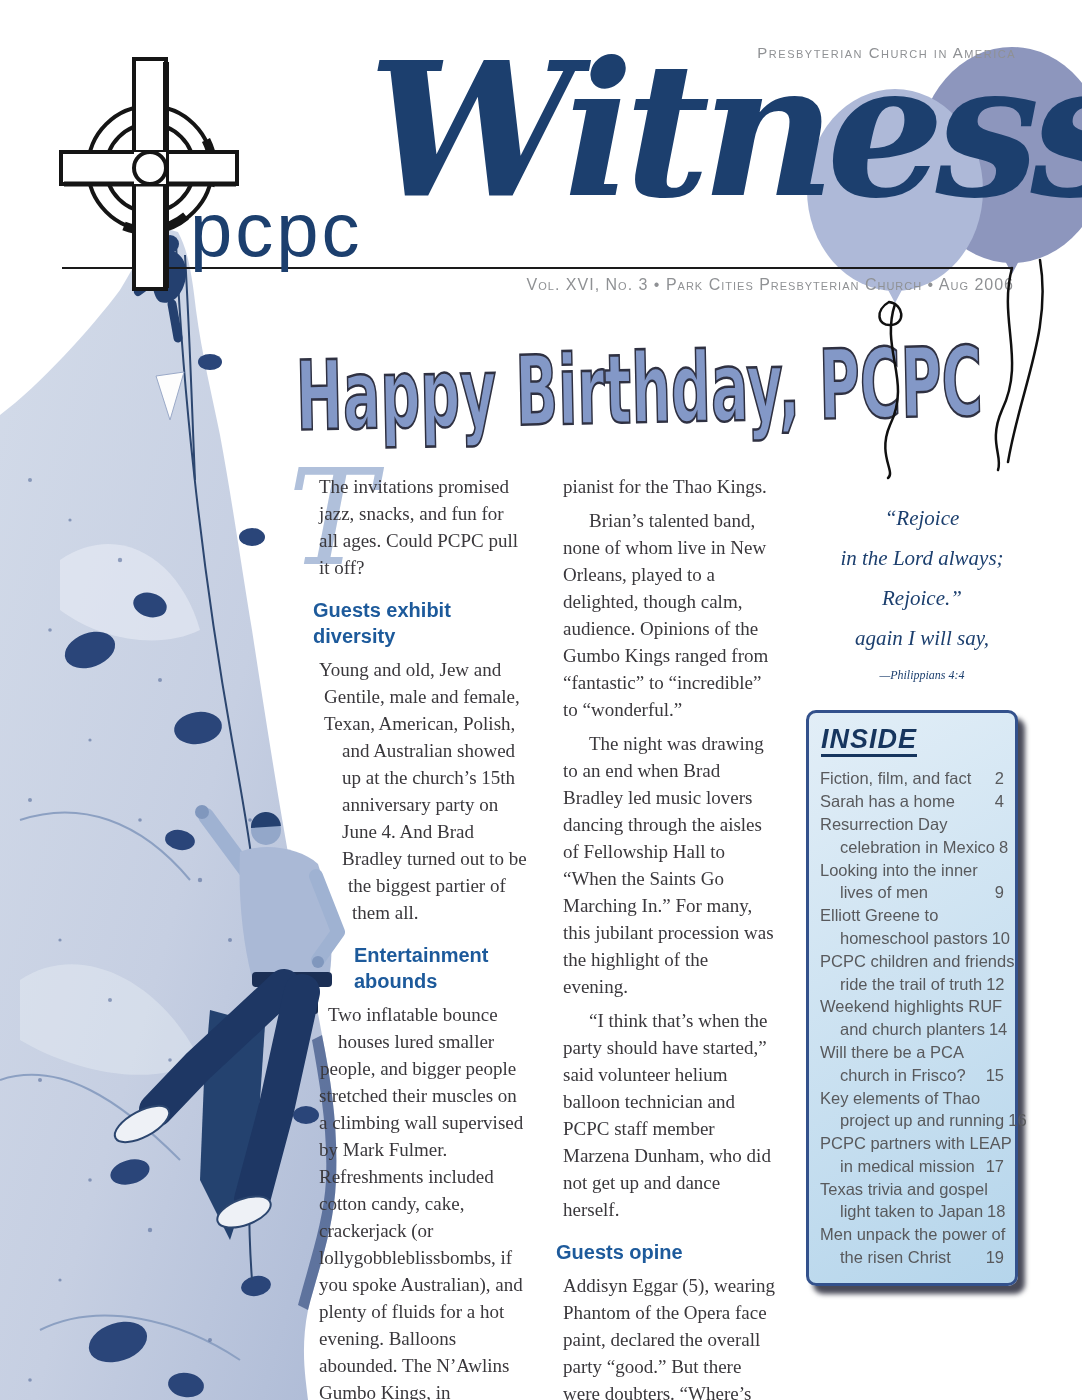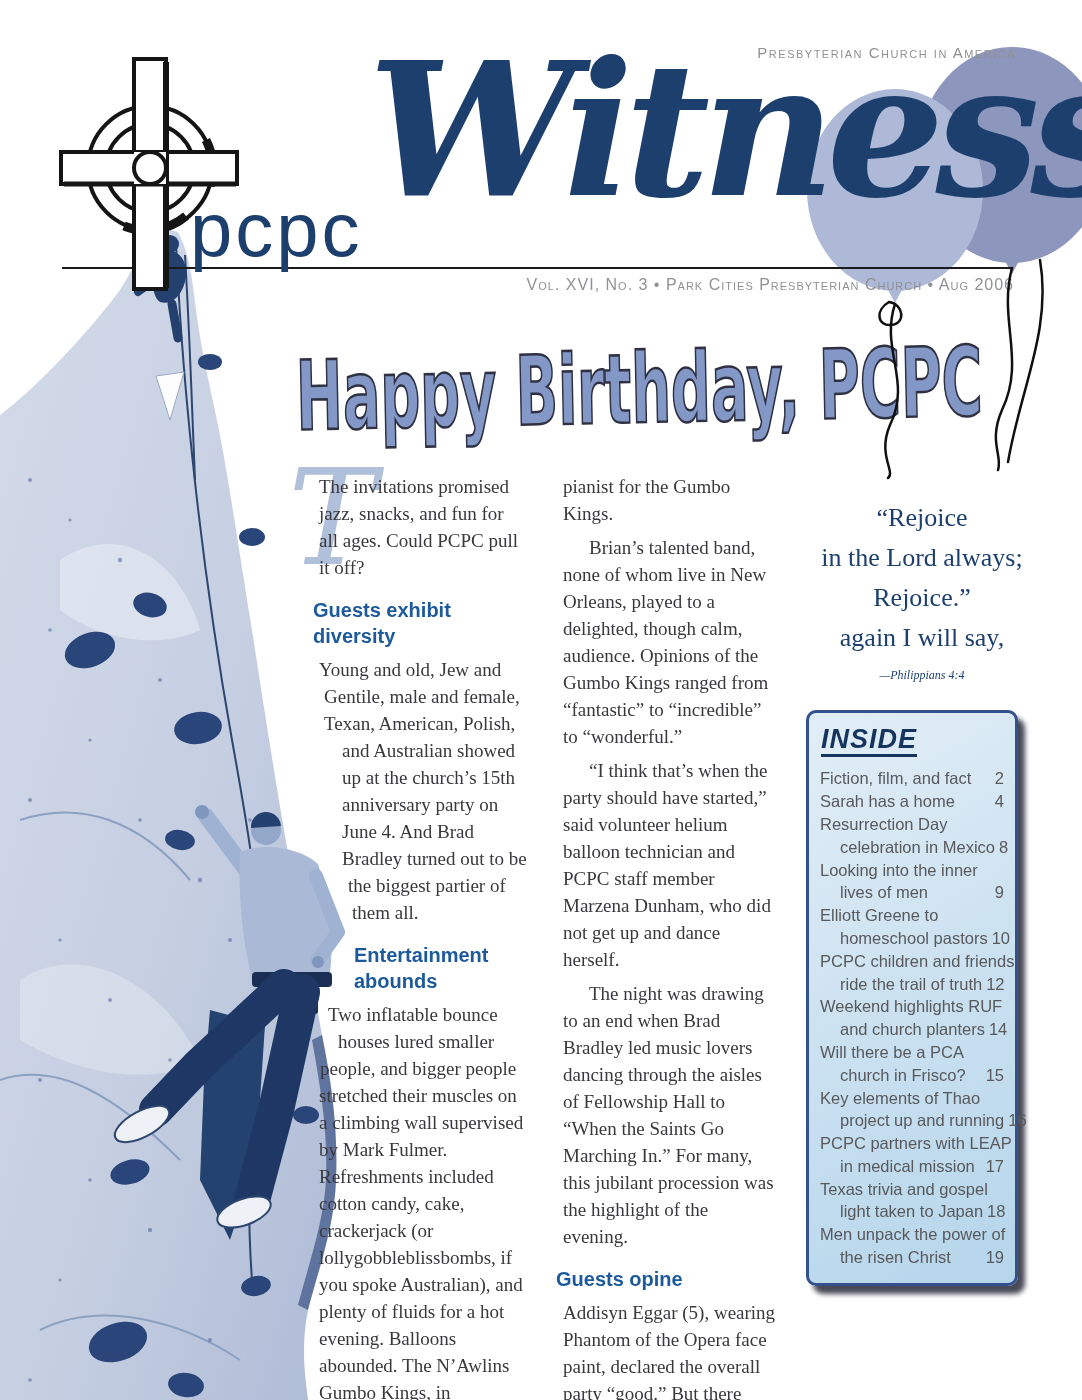--- a/index.html
+++ b/index.html
@@ -48,21 +48,21 @@
   .body-p{margin:7px;font-size:19px;line-height:27px;color:var(--body-text,#3a383c);
     text-align:left;}
   .indent{text-indent:26px;}
   .gap-top{margin-top:22px;}
   .subhead{margin:16px 0 2px 0;font-family:"Liberation Sans",sans-serif;
     font-weight:700;font-size:20px;line-height:26px;color:var(--subhead-blue,#1d5a9b);}
 
   
   .pull-quote{position:absolute;left:818px;top:498px;width:208px;z-index:5;
     text-align:center;color:var(--navy,#1c3f6e);}
-  .pull-quote .ql{font-size:26px;line-height:40px;}
+  .pull-quote .ql{font-style:italic;font-size:21px;line-height:40px;}
   .pull-quote .attr{font-style:italic;font-size:12px;margin-top:10px;}
 
   
   .inside-box{position:absolute;left:806px;top:710px;width:212px;z-index:5;
     box-sizing:border-box;border:3px solid #33518c;border-radius:10px;
     background:linear-gradient(150deg,var(--toc-bg-top,#e2eef7),var(--toc-bg-bottom,#b5d5eb));
     box-shadow:7px 8px 5px rgba(12,14,32,0.75);
     padding:12px 11px 14px 11px;}
   .inside-title{display:inline-block;margin:0 0 10px 1px;
     font-family:"Liberation Sans",sans-serif;font-weight:700;font-style:italic;
@@ -233,24 +233,24 @@
       <i class="fl" style="width:26px;height:27px"></i>
       <i class="fl" style="width:8px;height:27px"></i>
       <p class="body-p">The invitations promised jazz, snacks, and fun for all ages. Could PCPC pull it off?</p>
       <h3 class="subhead gap-top">Guests exhibit diversity</h3>
       <p class="body-p">Young and old, Jew and Gentile, male and female, Texan, American, Polish, and Australian showed up at the church’s 15th anniversary party on June 4. And Brad Bradley turned out to be the biggest partier of them all.</p>
       <h3 class="subhead">Entertainment abounds</h3>
       <p class="body-p">Two inflatable bounce houses lured smaller people, and bigger people stretched their muscles on a climbing wall supervised by Mark Fulmer. Refreshments included cotton candy, cake, crackerjack (or lollygobbleblissbombs, if you spoke Australian), and plenty of fluids for a hot evening. Balloons abounded. The N’Awlins Gumbo Kings, in Fellowship Hall, played Dixieland jazz that was piped to speakers outside.</p>
 
     </div>
     <div class="col col2">
-      <p class="body-p">pianist for the Gumbo Kings.</p>
+      <p class="body-p">pianist for the Thao Kings.</p>
       <p class="body-p indent">Brian’s talented band, none of whom live in New Orleans, played to a delighted, though calm, audience. Opinions of the Gumbo Kings ranged from “fantastic” to “incredible” to “wonderful.”</p>
+      <p class="body-p indent">The night was drawing to an end when Brad Bradley led music lovers dancing through the aisles of Fellowship Hall to “When the Saints Go Marching In.” For many, this jubilant procession was the highlight of the evening.</p>
       <p class="body-p indent">“I think that’s when the party should have started,” said volunteer helium balloon technician and PCPC staff member Marzena Dunham, who did not get up and dance herself.</p>
-      <p class="body-p indent">The night was drawing to an end when Brad Bradley led music lovers dancing through the aisles of Fellowship Hall to “When the Saints Go Marching In.” For many, this jubilant procession was the highlight of the evening.</p>
       <h3 class="subhead">Guests opine</h3>
       <p class="body-p">Addisyn Eggar (5), wearing Phantom of the Opera face paint, declared the overall party “good.” But there were doubters. “Where’s the food?” Bogdan Witecki grumbled. He considered the word “gumbo” in the publicity materials to be misleading.</p>
 
     </div>
   </div>
 
   <div class="pull-quote">
     <div class="ql">“Rejoice</div>
     <div class="ql">in the Lord always;</div>
     <div class="ql">Rejoice.”</div>

